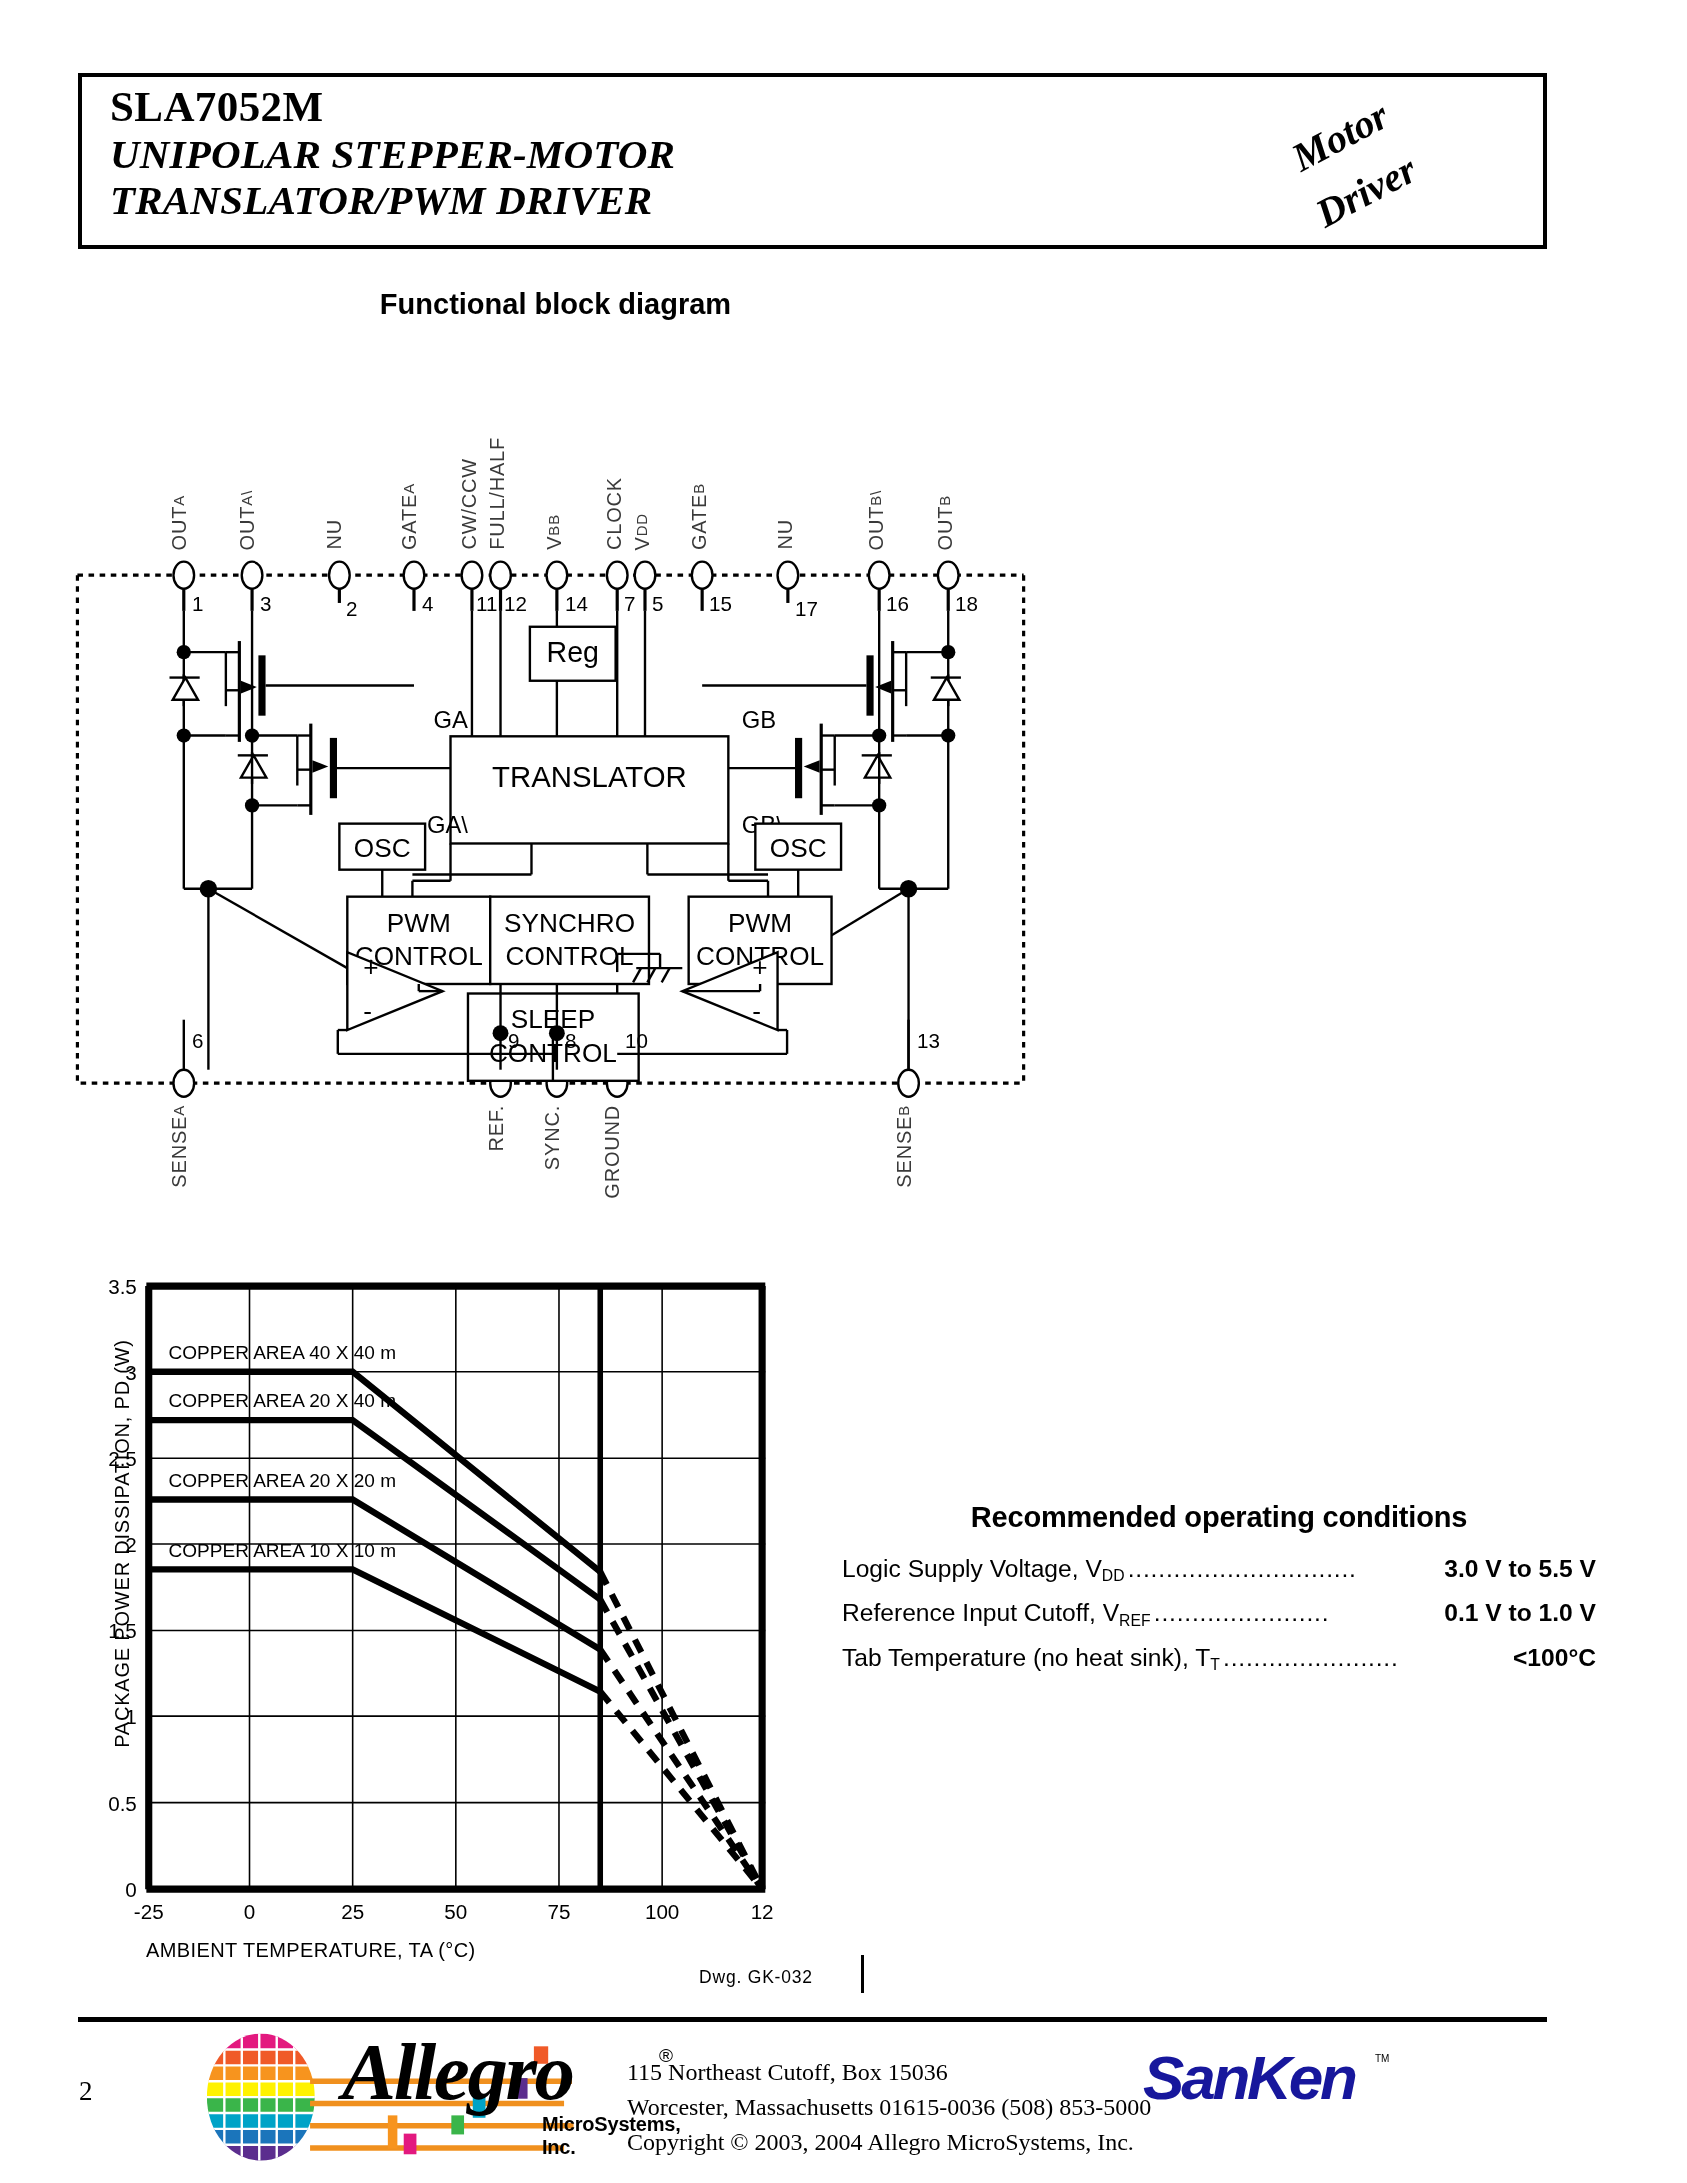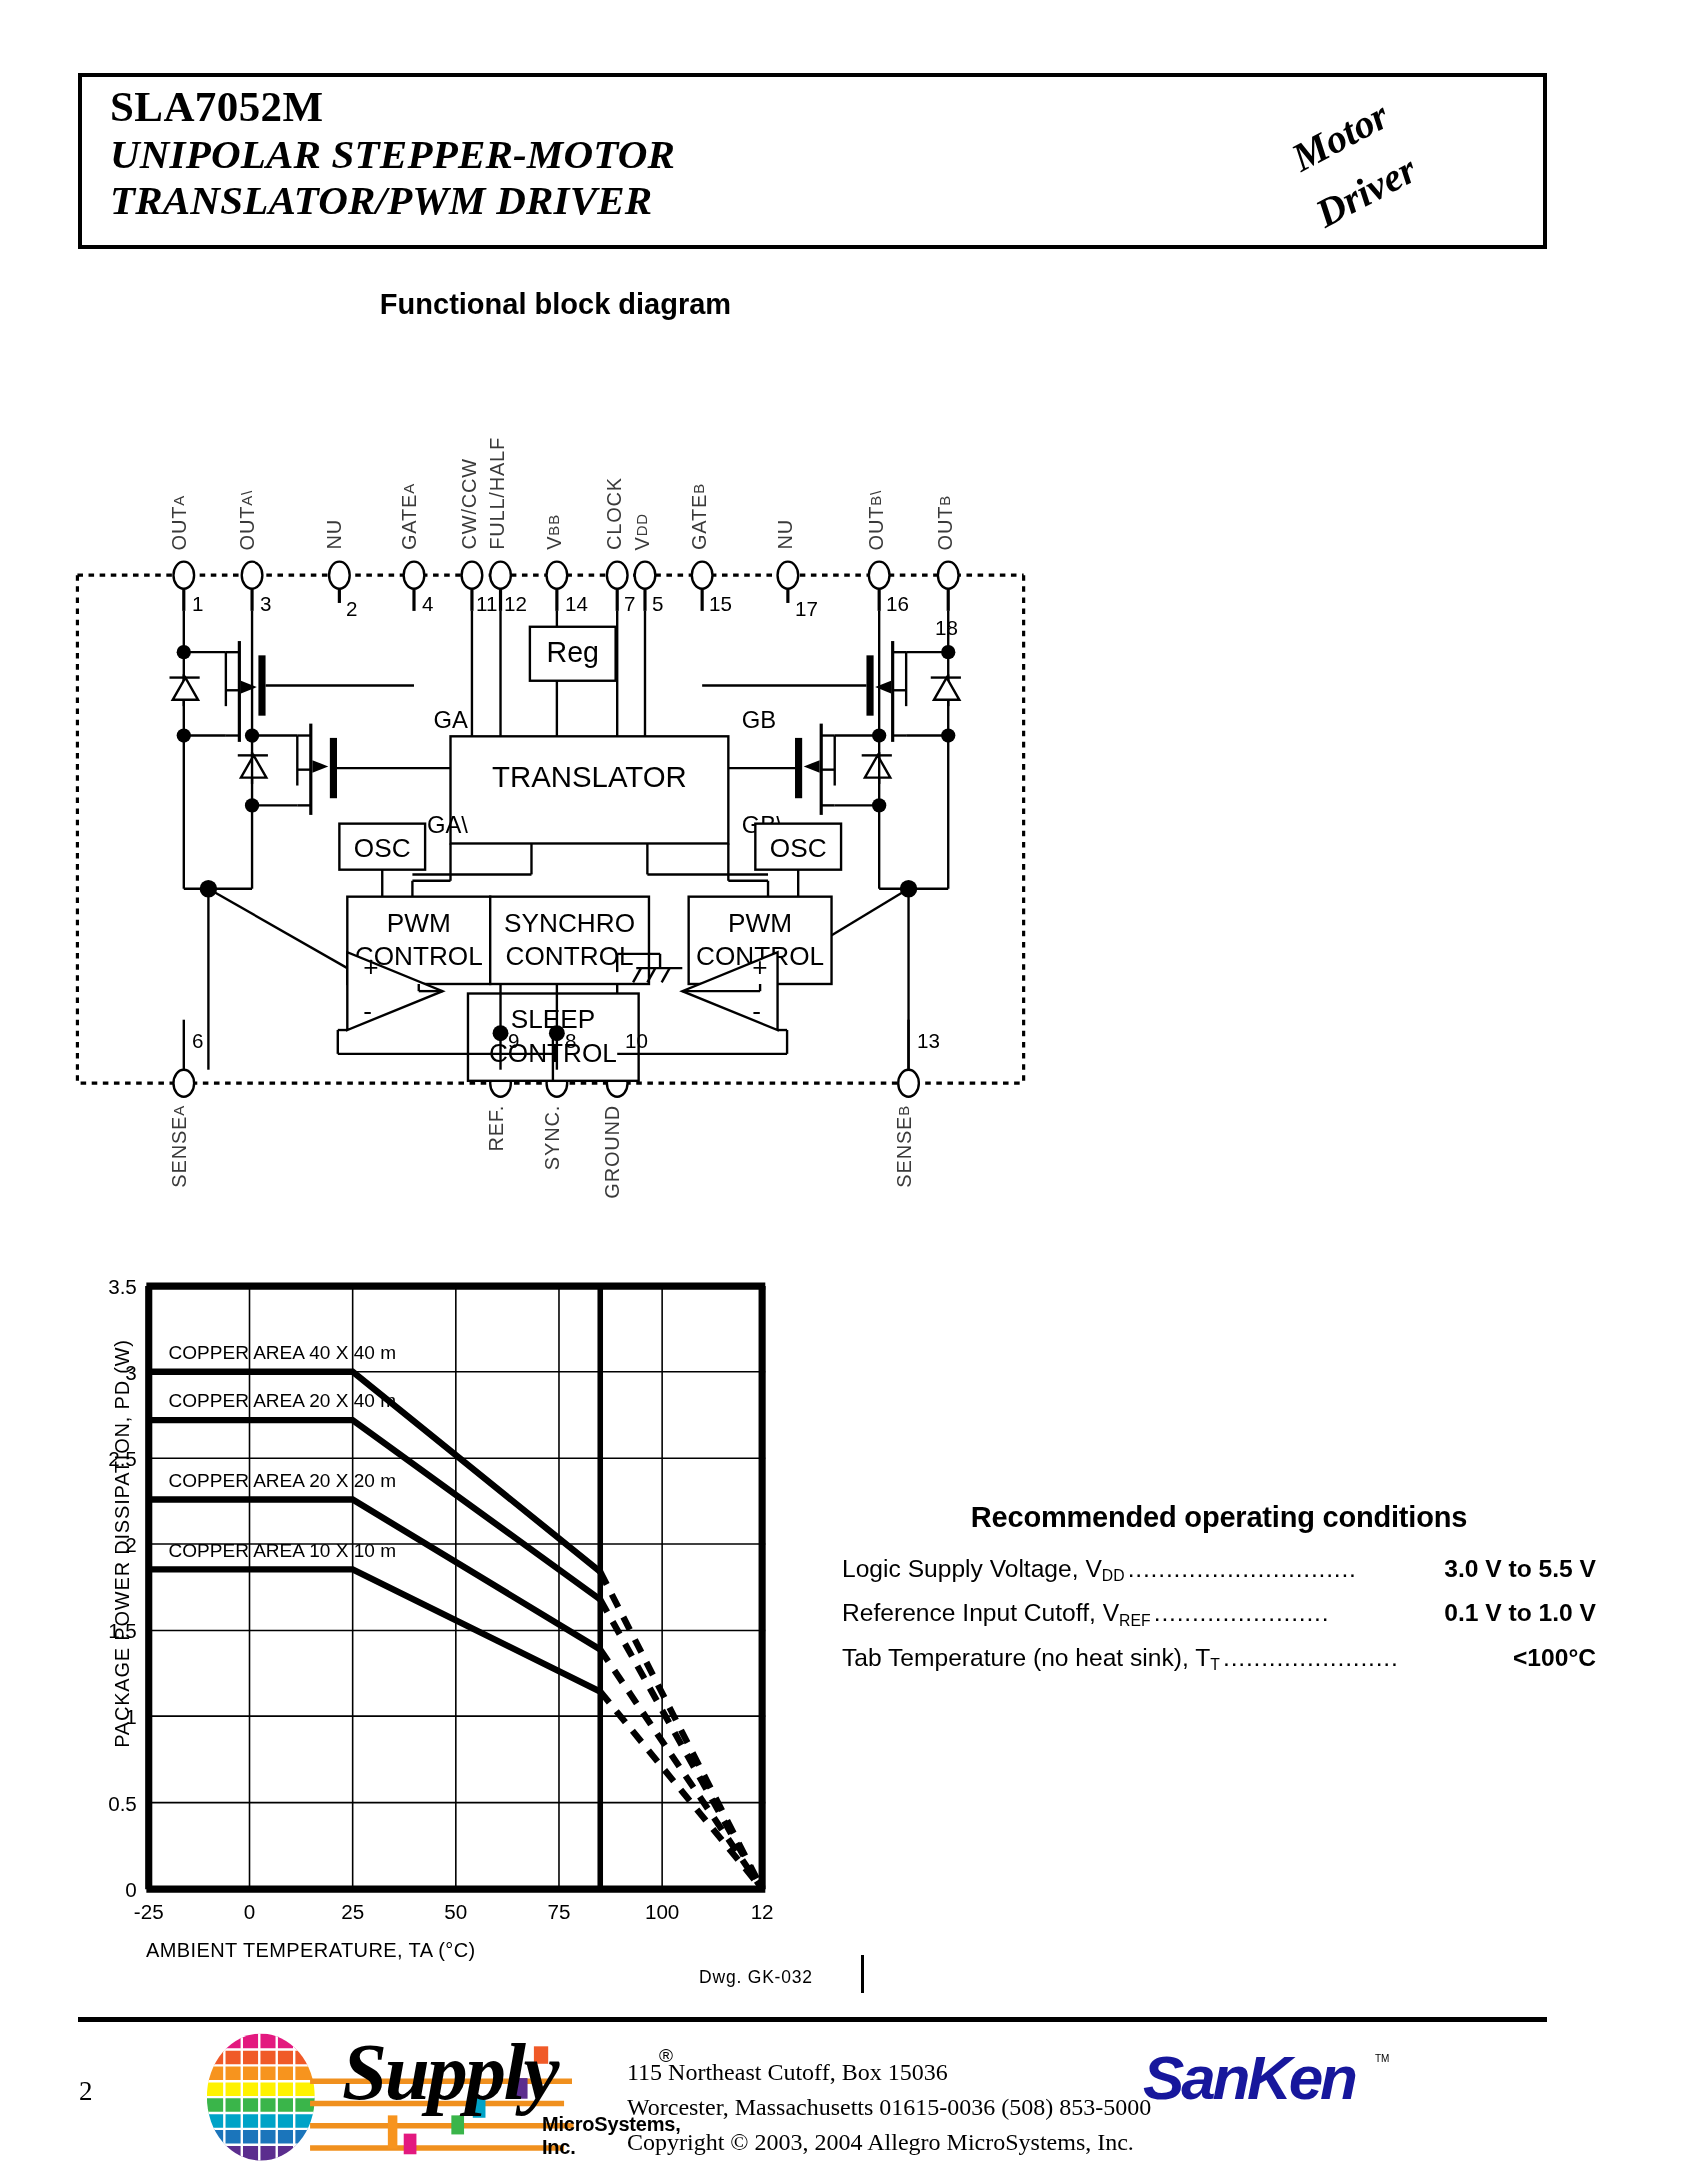--- a/index.html
+++ b/index.html
@@ -382,21 +382,21 @@
     <span style="position:absolute;left:275px;top:256px;">2</span>
     <span style="position:absolute;left:351px;top:251px;">4</span>
     <span style="position:absolute;left:405px;top:251px;">11</span>
     <span style="position:absolute;left:433px;top:251px;">12</span>
     <span style="position:absolute;left:494px;top:251px;">14</span>
     <span style="position:absolute;left:553px;top:251px;">7</span>
     <span style="position:absolute;left:581px;top:251px;">5</span>
     <span style="position:absolute;left:638px;top:251px;">15</span>
     <span style="position:absolute;left:724px;top:256px;">17</span>
     <span style="position:absolute;left:815px;top:251px;">16</span>
-    <span style="position:absolute;left:864px;top:251px;margin-top:24px;">18</span>
+    <span style="position:absolute;left:884px;top:251px;">18</span>
   </div>
 
   
   <div style="font-size:20.6px;color:#000;">
     <span style="position:absolute;left:121px;top:688px;">6</span>
     <span style="position:absolute;left:437px;top:688px;">9</span>
     <span style="position:absolute;left:494px;top:688px;">8</span>
     <span style="position:absolute;left:554px;top:688px;">10</span>
     <span style="position:absolute;left:846px;top:688px;">13</span>
   </div>
@@ -545,21 +545,21 @@
     </g>
     <g>
       <rect x="432" y="18" width="18" height="22" fill="#f05a28"></rect>
       <rect x="408" y="58" width="16" height="26" fill="#5b2d8e"></rect>
       <rect x="355" y="82" width="16" height="26" fill="#00a3c7"></rect>
       <rect x="328" y="105" width="16" height="24" fill="#3ab54a"></rect>
       <rect x="268" y="128" width="16" height="26" fill="#e3197f"></rect>
       <rect x="248" y="105" width="12" height="42" fill="#f7941e"></rect>
     </g>
   </svg>
-  <span id="allegro-word">Supply</span>
+  <span id="allegro-word">Allegro</span>
   <span id="allegro-reg">®</span>
   <span id="allegro-sub">MicroSystems, Inc.</span>
 </div>
 
 <div id="address-block">
   <div>115 Northeast Cutoff, Box 15036</div>
   <div>Worcester, Massachusetts 01615-0036  (508) 853-5000</div>
   <div>Copyright © 2003, 2004  Allegro MicroSystems, Inc.</div>
 </div>
 

